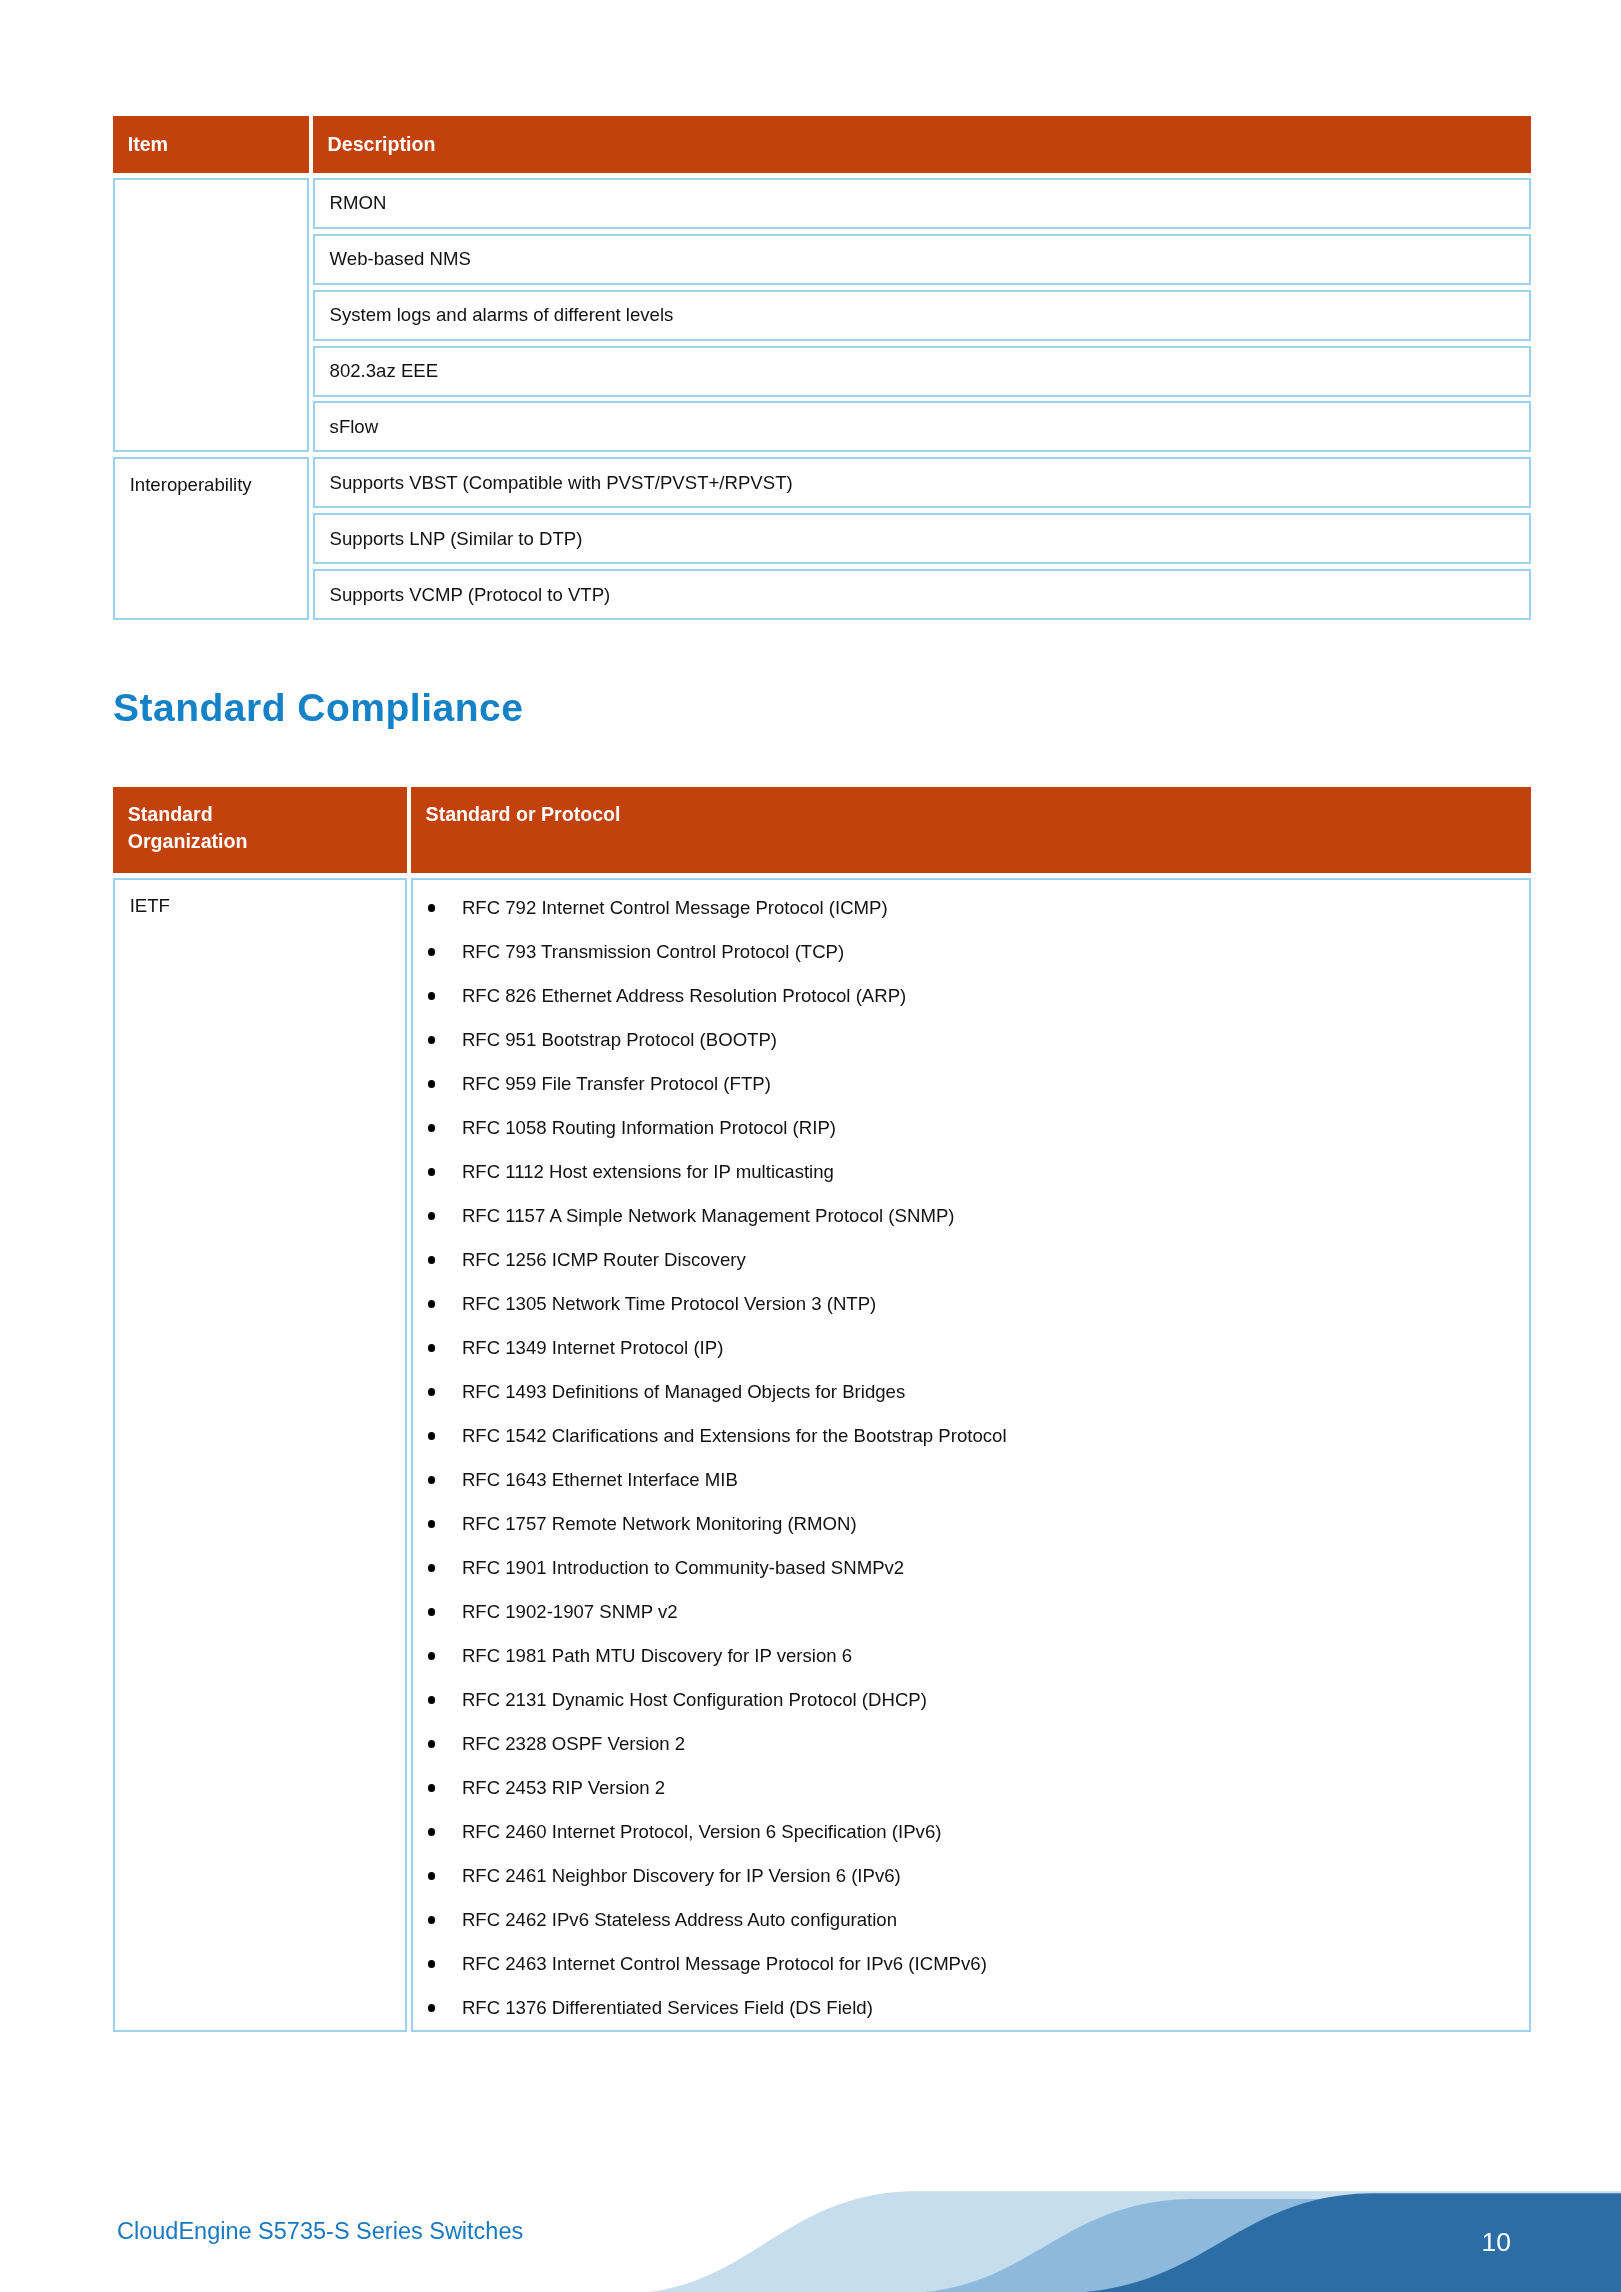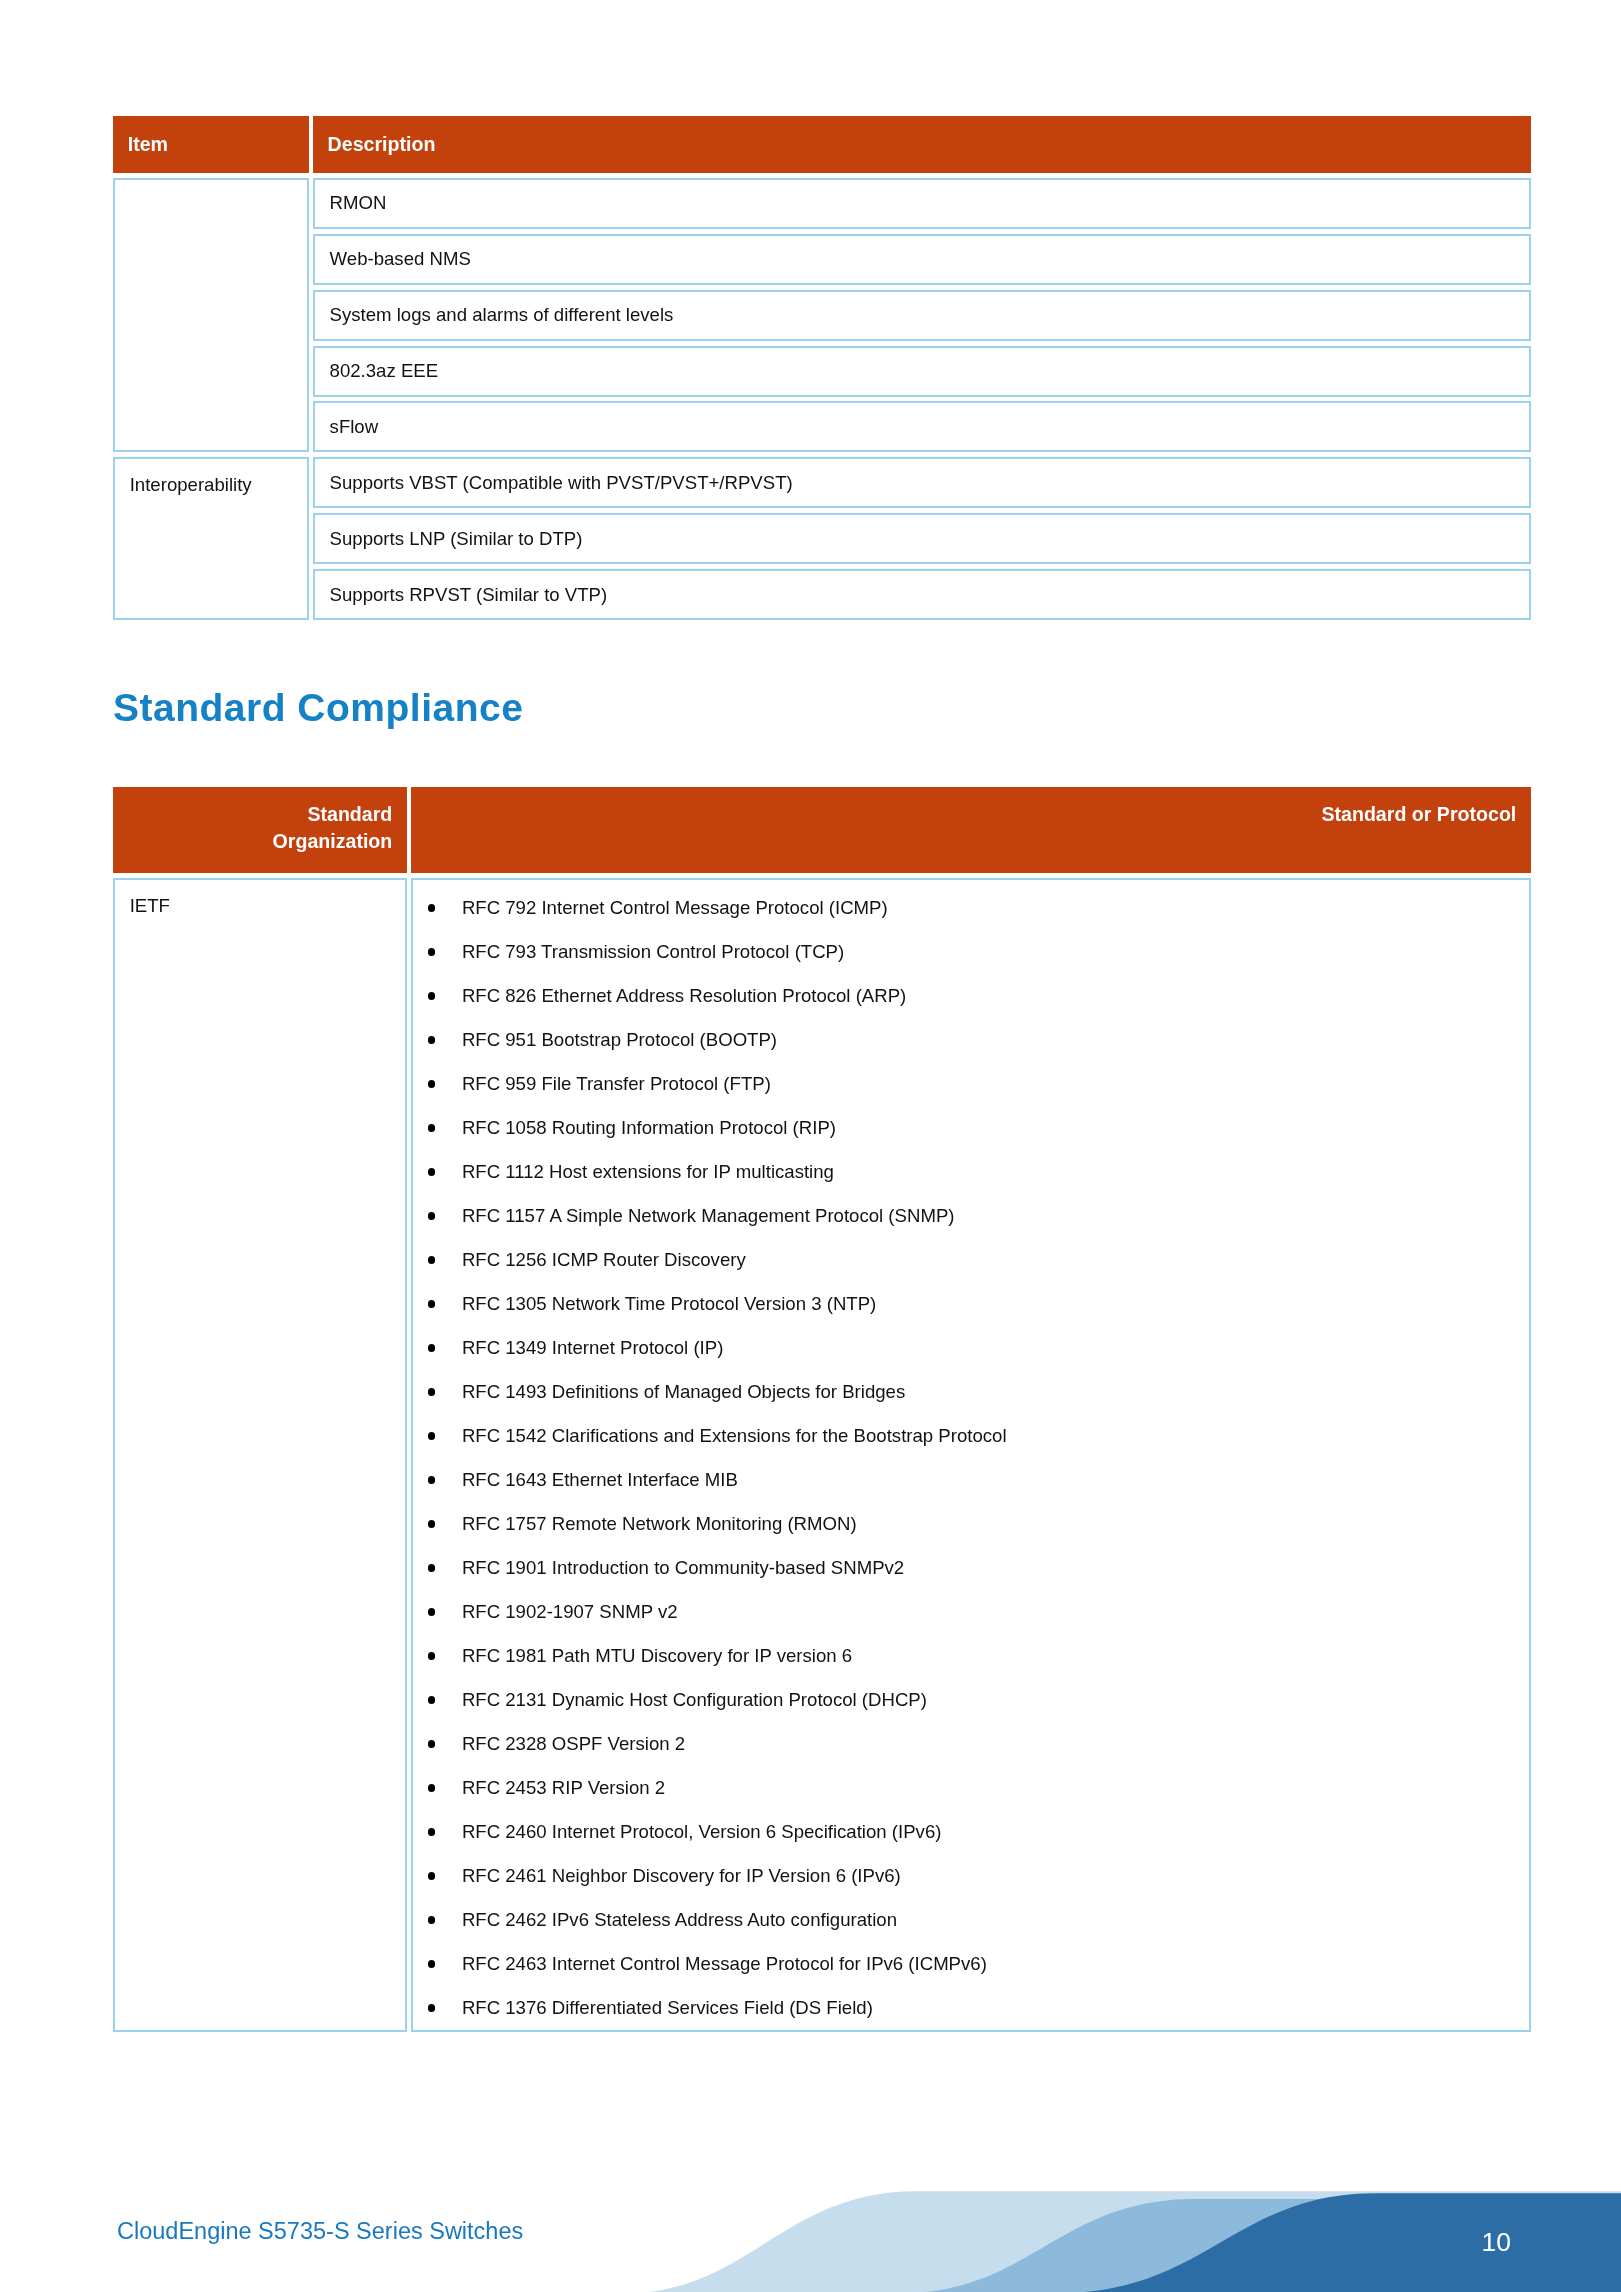--- a/index.html
+++ b/index.html
@@ -54,21 +54,20 @@
     font-weight: bold;
     color: #1581c6;
     letter-spacing: 0.5px;
   }
 
   
   .t2 {
     top: 787px;
     grid-template-columns: 294px 1fr;
     grid-template-rows: 86px auto;
-    text-align: right;
   }
   .t2 .org-header span { display: inline-block; max-width: 147px; }
   .t2 .std-list { padding: 5.9px 0 0 0; list-style: none; }
   .t2 .std-list li {
     position: relative;
     height: 44px;
     display: flex;
     align-items: center;
     padding-left: 49px;
     font-size: 18.6px;
@@ -120,21 +119,21 @@
     <div class="td center-v col2 r2">RMON</div>
     <div class="td center-v col2 r3">Web-based NMS</div>
     <div class="td center-v col2 r4">System logs and alarms of different levels</div>
     <div class="td center-v col2 r5">802.3az EEE</div>
     <div class="td center-v col2 r6">sFlow</div>
 
     <div class="td item-span-b top-v">Interoperability</div>
 
     <div class="td center-v col2 r7">Supports VBST (Compatible with PVST/PVST+/RPVST)</div>
     <div class="td center-v col2 r8">Supports LNP (Similar to DTP)</div>
-    <div class="td center-v col2 r9">Supports RPVST (Similar to VTP)</div>
+    <div class="td center-v col2 r9">Supports VCMP (Protocol to VTP)</div>
   </section>
 
   <h1 class="content-block section-heading">Standard Compliance</h1>
 
   <section class="content-block grid-table t2">
     <div class="th pad org-header">
       <span>Standard Organization</span>
     </div>
     <div class="th pad">
       <span>Standard or Protocol</span>

